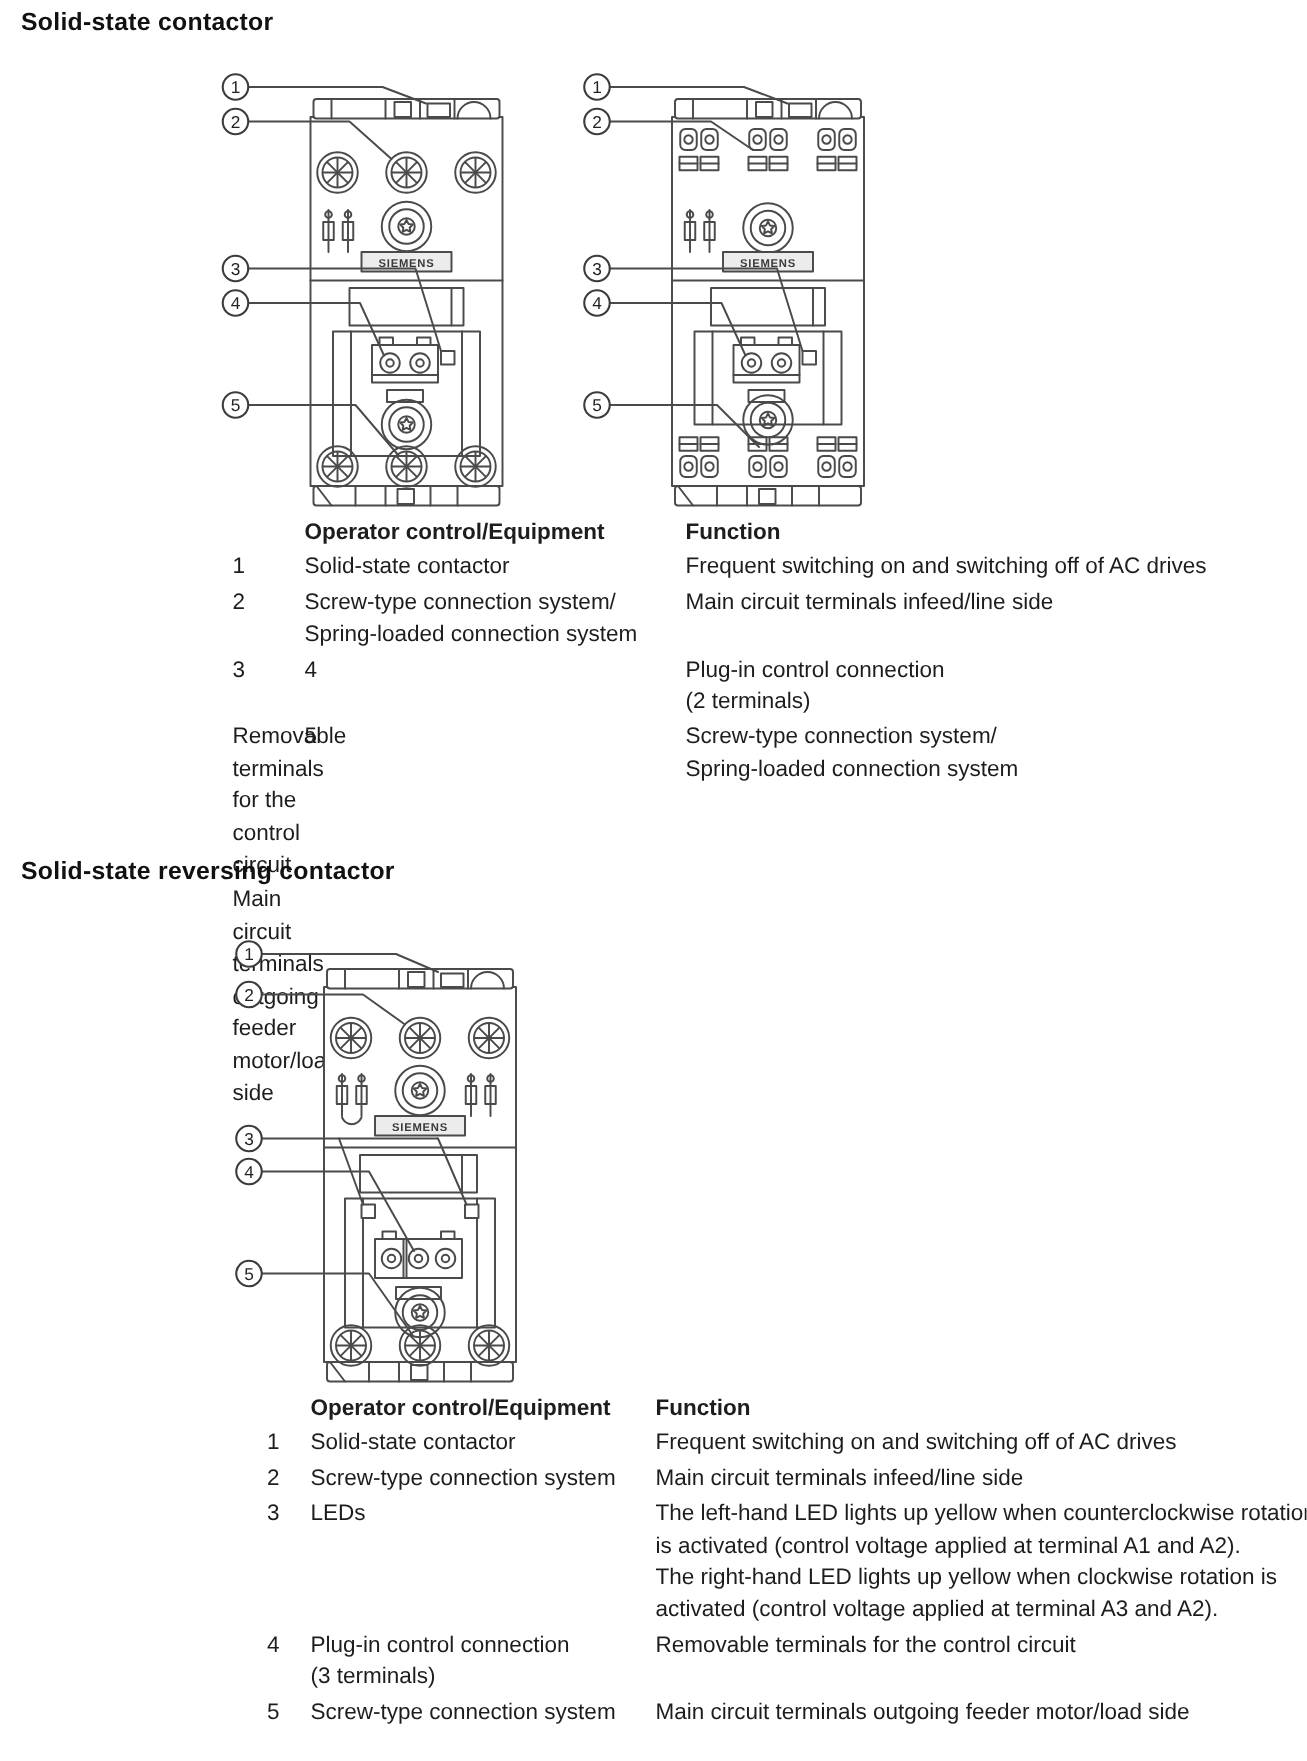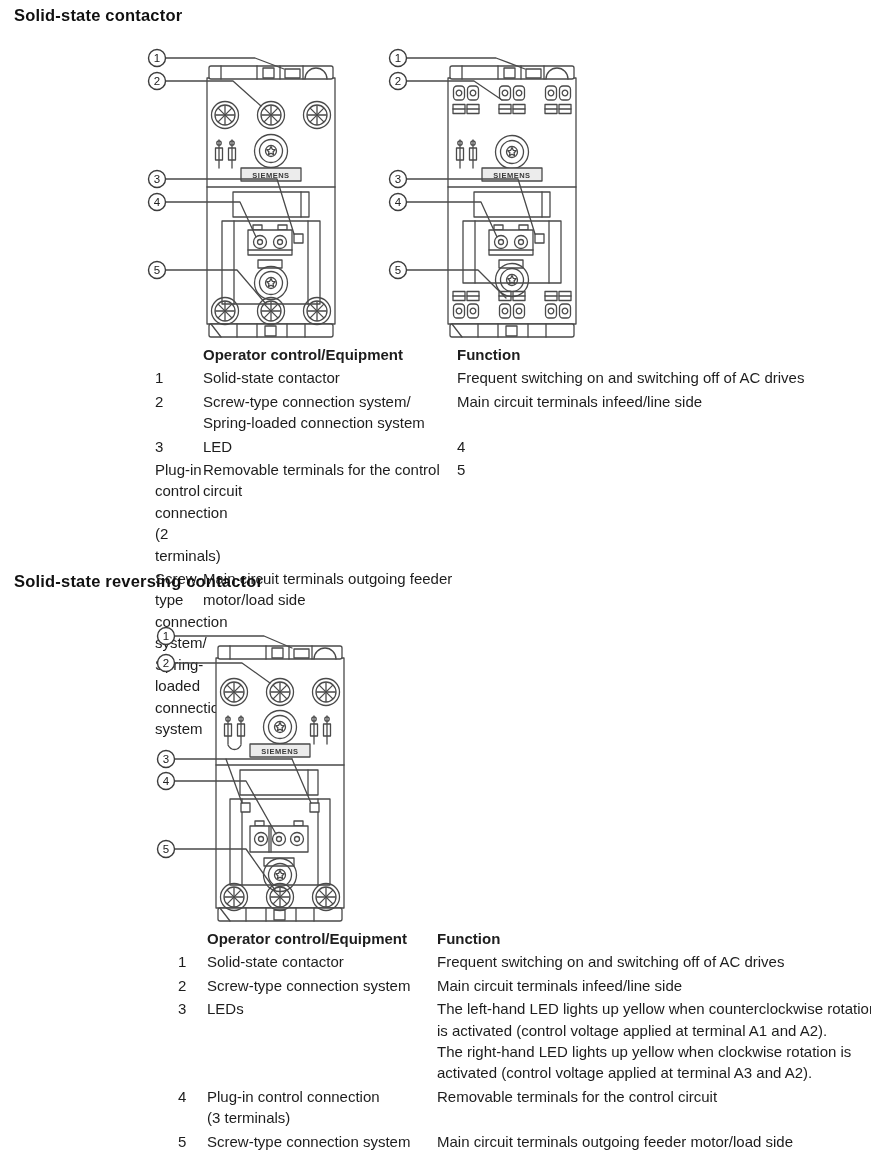--- a/index.html
+++ b/index.html
@@ -265,21 +265,20 @@
   <div>1</div>
   <div>Solid-state contactor</div>
   <div>Frequent switching on and switching off of AC drives</div>
 
   <div>2</div>
   <div>Screw-type connection system/
 Spring-loaded connection system</div>
   <div>Main circuit terminals infeed/line side</div>
 
   <div>3</div>
-  <div>LED</div>
 
   <div>4</div>
   <div>Plug-in control connection
 (2 terminals)</div>
   <div>Removable terminals for the control circuit</div>
 
   <div>5</div>
   <div>Screw-type connection system/
 Spring-loaded connection system</div>
   <div>Main circuit terminals outgoing feeder motor/load side</div>

